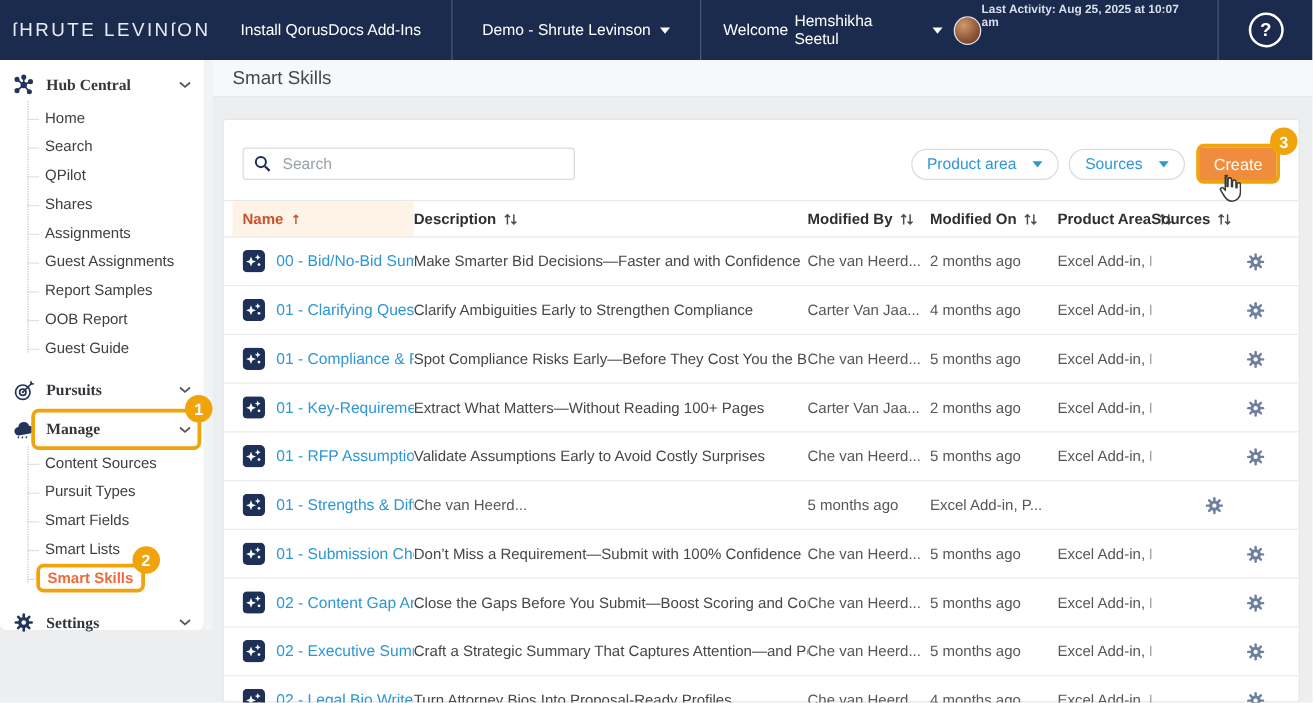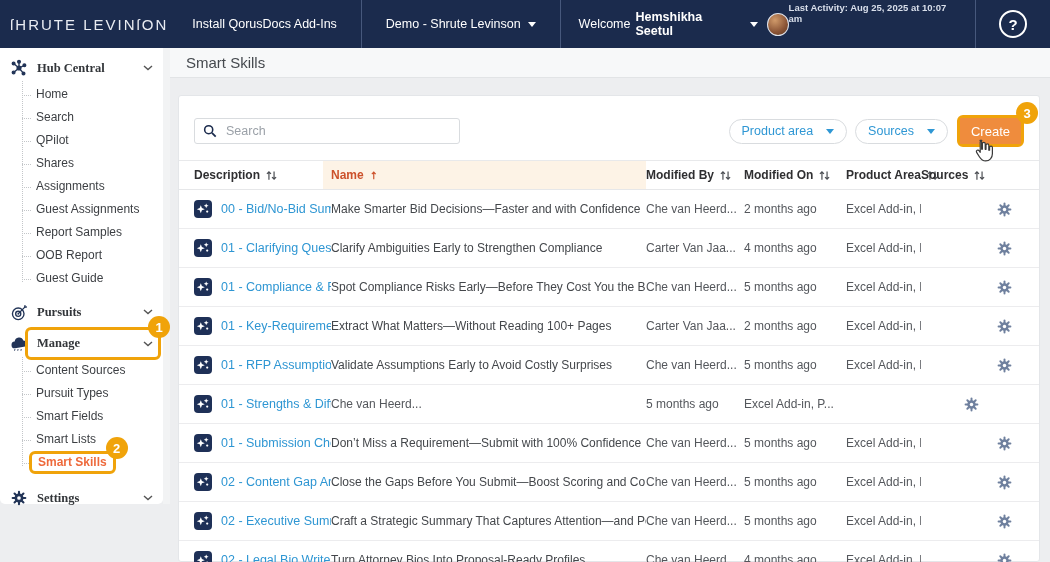--- a/index.html
+++ b/index.html
@@ -10,21 +10,21 @@
   }
   
   .topbar{position:absolute;left:0;top:0;width:1050px;height:48px;background:#1b2b4d;display:flex;align-items:center;z-index:20;}
   .logo{color:#e9ecf2;font-size:15px;letter-spacing:2px;padding-left:10px;font-weight:400;white-space:nowrap;}
   .topnav{margin-left:auto;display:flex;align-items:stretch;height:100%;}
   .nav-link{display:flex;align-items:center;color:#fff;font-size:12.5px;padding:0 24px;text-decoration:none;cursor:pointer;white-space:nowrap;}
   .vdiv{width:1px;background:#47587c;margin:0;}
   .caret{width:0;height:0;border-left:4px solid transparent;border-right:4px solid transparent;border-top:5px solid currentColor;display:inline-block;margin-left:7px;}
   .userbox{display:flex;justify-content:center;color:#fff;padding:0 18px;cursor:pointer;}
   .user-line1{display:flex;align-items:center;font-size:12.5px;gap:5px;}
-  .user-line1 b{font-weight:bold;}
+  .user-line1 b{font-weight:normal;}
   .avatar{width:21px;height:21px;border-radius:50%;background:radial-gradient(circle at 35% 30%,#d09a6a,#8a5436 60%,#5f3a22);border:1.5px solid #dfe3ec;margin-left:4px;}
   .user-line2{font-size:9.5px;color:#d9dfeb;margin-top:2px;font-weight:bold;}
   .help{display:flex;align-items:center;justify-content:center;width:76px;cursor:pointer;}
   .help-q{width:24px;height:24px;border:2.5px solid #fff;border-radius:50%;color:#fff;font-weight:bold;font-size:15px;display:flex;align-items:center;justify-content:center;}
   
   .titlebar{position:absolute;left:170px;top:48px;right:0;height:29px;background:#f7f8f9;border-bottom:1px solid #e2e4e6;display:flex;align-items:center;}
   .titlebar span{font-size:15px;color:#45494e;padding-left:16px;}
   
   .sidebar{position:absolute;left:0;top:48px;width:163px;height:456px;background:#fff;border-radius:0 0 5px 5px;padding-top:7px;box-sizing:border-box;z-index:10;}
   .side-track{position:absolute;left:163px;top:48px;width:7px;height:456px;background:#f2f3f4;}
@@ -251,39 +251,39 @@
       <span class="cursor-icon">
         <svg width="21" height="24" viewBox="0 0 24 27">
           <path d="M9.2 2.5c1 0 1.8.8 1.8 1.8v8.2h.9V6.3c0-.9.7-1.6 1.6-1.6s1.6.7 1.6 1.6v6.4h.9V8.2c0-.9.7-1.6 1.6-1.6s1.6.7 1.6 1.6v5.5h.9v-3c0-.9.7-1.6 1.6-1.6s1.6.7 1.6 1.6v7.1c0 4.6-3.1 8.2-7.7 8.2-3.6 0-5.3-1.8-7-4.5l-3.3-5.3c-.5-.8-.3-1.8.5-2.3.7-.5 1.7-.3 2.2.4l1.4 1.8V4.3c0-1 .8-1.8 1.8-1.8z" fill="#fff" stroke="#3a3a3a" stroke-width="1.4" stroke-linejoin="round"></path>
         </svg>
       </span>
     </div>
   </div>
 
   <div class="tbl">
     <div class="thead">
+      <div class="th name-th">
+        <span>Name</span>
+        <span style="display:flex;">
+          <svg width="10" height="11" viewBox="0 0 12 12">
+              <path d="M4.5 10.5V2M2.2 4.3 4.5 2l2.3 2.3" fill="none" stroke="#cc512b" stroke-width="1.4"></path>
+            </svg>
+        </span>
+      </div>
       <div class="th">
         <span>Description</span>
         <span style="display:flex;">
           <svg width="11" height="11" viewBox="0 0 12 12">
               <g fill="none" stroke="#4a4d52" stroke-width="1.3">
                 <path d="M3.2 10.5V2M1 4.2 3.2 2l2.2 2.2"></path>
                 <path d="M8.8 1.5V10M6.6 7.8 8.8 10l2.2-2.2"></path>
               </g>
             </svg>
         </span>
       </div>
-      <div class="th name-th">
-        <span>Name</span>
-        <span style="display:flex;">
-          <svg width="10" height="11" viewBox="0 0 12 12">
-              <path d="M4.5 10.5V2M2.2 4.3 4.5 2l2.3 2.3" fill="none" stroke="#cc512b" stroke-width="1.4"></path>
-            </svg>
-        </span>
-      </div>
       <div class="th">
         <span>Modified By</span>
         <span style="display:flex;">
           <svg width="11" height="11" viewBox="0 0 12 12">
               <g fill="none" stroke="#4a4d52" stroke-width="1.3">
                 <path d="M3.2 10.5V2M1 4.2 3.2 2l2.2 2.2"></path>
                 <path d="M8.8 1.5V10M6.6 7.8 8.8 10l2.2-2.2"></path>
               </g>
             </svg>
         </span>

